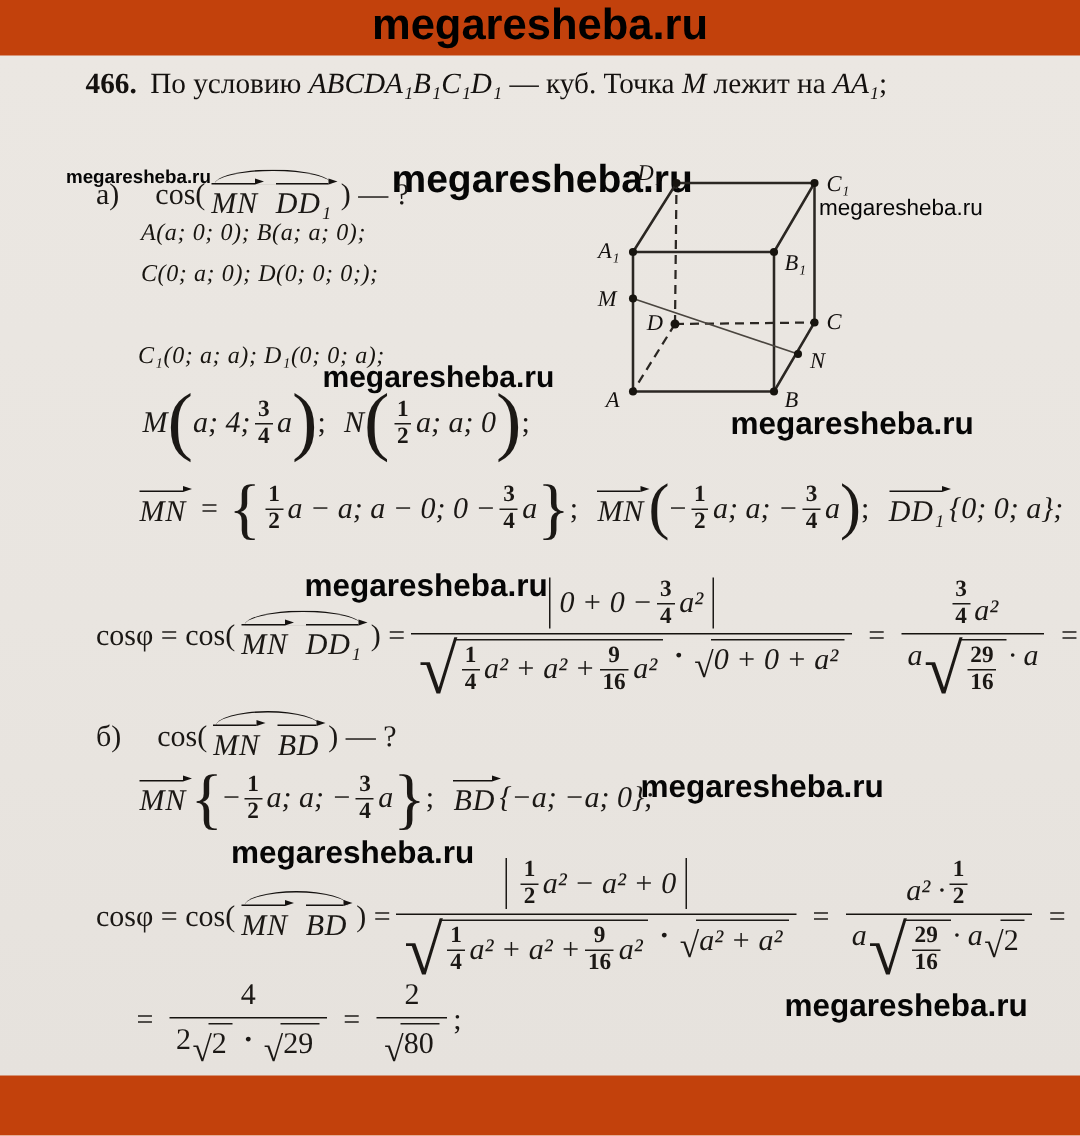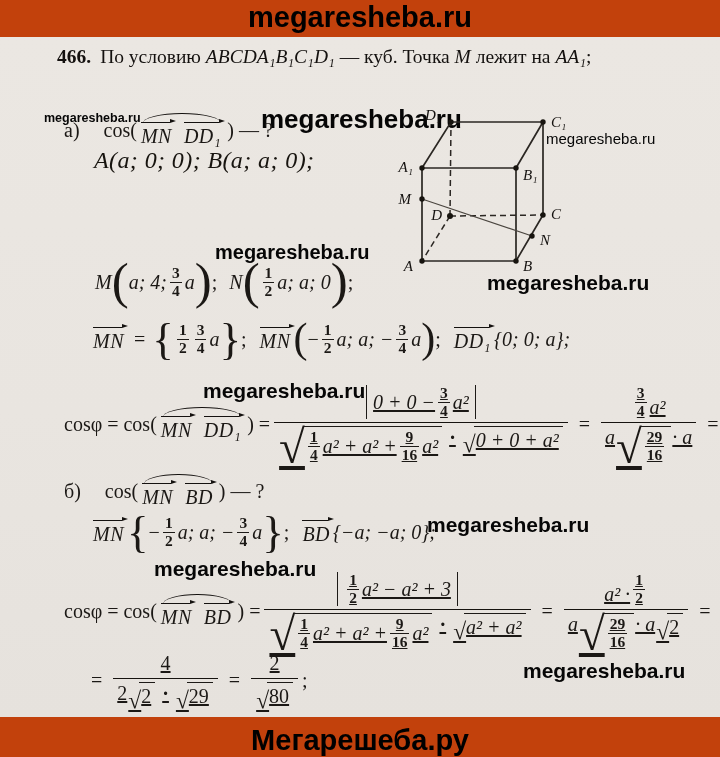--- a/index.html
+++ b/index.html
@@ -23,33 +23,33 @@
   .wm8{left:154px;top:521px;font-size:21px;}
   .wm9{left:523px;top:623px;font-size:21px;}
   
   .prob{position:absolute;left:38px;top:8px;font-size:19.5px;line-height:23.5px;color:#14110f;white-space:nowrap;margin-left:19px;}
   .pnum{font-weight:700;margin-right:9px;font-style:normal;}
   .pl2,.pl3{margin-left:30px;}
   i{font-style:italic;}
   .up{font-style:normal;}
   .row{position:absolute;display:flex;align-items:center;white-space:nowrap;
        font-size:20px;line-height:1.15;color:#1b1815;}
-  .crow{position:absolute;font-size:24px;font-style:italic;letter-spacing:.4px;color:#17140f;white-space:nowrap;}
+  .crow{position:absolute;font-size:16px;font-style:italic;letter-spacing:.4px;color:#17140f;white-space:nowrap;}
   
   .fr{display:inline-flex;flex-direction:column;align-items:center;font-style:normal;
       font-weight:700;font-size:15.5px;line-height:16.5px;margin:0 3px;}
   .fr .d{border-top:1.5px solid #1d1a17;padding:0 2px;}
   .fr .n{padding:0 2px;}
   .sq{display:inline-flex;align-items:flex-end;margin:0 1px;}
   .sq .rad{font-style:normal;font-size:118%;line-height:.85;margin-right:-2px;margin-bottom:-2px;}
   .sq.t .rad{font-size:235%;line-height:.72;}
   .sq .c{display:inline-flex;align-items:center;border-top:1.7px solid #1d1a17;padding:2px 4px 0 2px;}
   .abs{display:inline-flex;align-items:center;align-self:stretch;
        border-left:1.7px solid #1d1a17;border-right:1.7px solid #1d1a17;padding:0 6px;margin:0 2px;}
-  .bigfr{display:inline-flex;flex-direction:column;font-size:20px;margin:14px 4px;text-decoration:underline;}
+  .bigfr{display:inline-flex;flex-direction:column;font-size:20px;margin:14px 4px;}
   .bigfr>.bn{display:inline-flex;align-items:flex-end;justify-content:center;padding:0 4px 3px;}
   .bigfr>.bd{display:inline-flex;align-items:flex-start;border-top:1.8px solid #16130f;padding:3px 4px 0;}
   .vec{position:relative;font-style:italic;padding:4px 3px 0 1px;letter-spacing:.5px;}
   .vec:before{content:"";position:absolute;left:1px;right:5px;top:1px;border-top:1.5px solid #14110f;}
   .vec:after{content:"";position:absolute;right:-1px;top:-1.5px;width:0;height:0;
              border-left:6px solid #14110f;border-top:2.7px solid transparent;border-bottom:2.7px solid transparent;}
   .arcp{position:relative;display:inline-flex;align-items:center;padding-top:8px;margin:0 3px;}
   .arcp:before{content:"";position:absolute;top:0;left:4%;right:4%;height:9px;
                border-top:1.7px solid #14110f;border-radius:50% 50% 0 0 / 100% 100% 0 0;}
   .gap{display:inline-block;width:8px;}
@@ -126,20 +126,22 @@
       <span class="up sp">cos(</span>
       <span class="arcp">
           <span class="vec">MN</span>
           <span class="gap"></span>
           <span class="vec">DD₁</span>
         </span>
       <span class="up">) — ?</span>
     </div>
 
     <div class="crow" style="left:94px;top:110px;">A(a; 0; 0); B(a; a; 0);</div>
+    <div class="crow" style="left:94px;top:137px;">C(0; a; 0); D(0; 0; 0;);</div>
+    <div class="crow" style="left:92px;top:192px;">C₁(0; a; a); D₁(0; 0; a);</div>
 
     <div class="row" style="left:95px;top:215px;height:60px;">
       <i>M</i>
       <span class="bp p26">(</span>
       <i>a; 4;</i>
       <span class="fr">
           <span class="n">3</span>
           <span class="d">4</span>
         </span>
       <i>a</i>
@@ -157,20 +159,21 @@
     </div>
 
     <div class="row" style="left:92px;top:277px;height:50px;">
       <span class="vec">MN</span>
       <span class="up eq">=</span>
       <span class="bb">{</span>
       <span class="fr">
           <span class="n">1</span>
           <span class="d">2</span>
         </span>
+      <i>a − a; a − 0; 0 −</i>
       <span class="fr">
           <span class="n">3</span>
           <span class="d">4</span>
         </span>
       <i>a</i>
       <span class="bb">}</span>
         <span class="up">;</span>
       <span class="vec ml">MN</span>
       <span class="bp p22">(</span>
       <span class="up">−</span>
@@ -300,21 +303,21 @@
           <span class="vec">BD</span>
         </span>
       <span class="up">) =</span>
       <span class="bigfr">
         <span class="bn">
           <span class="abs">
             <span class="fr">
                 <span class="n">1</span>
                 <span class="d">2</span>
               </span>
-            <i>a² − a² + 3</i>
+            <i>a² − a² + 0</i>
           </span>
         </span>
         <span class="bd">
           <span class="sq t">
               <span class="rad">√</span>
               <span class="c">
                 <span class="fr">
                   <span class="n">1</span>
                   <span class="d">4</span>
                 </span>
@@ -390,14 +393,13 @@
               <span class="rad">√</span>
               <span class="c up">80</span>
             </span>
           </span>
       </span>
       <span class="up">;</span>
     </div>
 
   </div>
 
-  <div class="ftr">Мегарешеба.ру</div>
 </div>
 
 </body></html>

